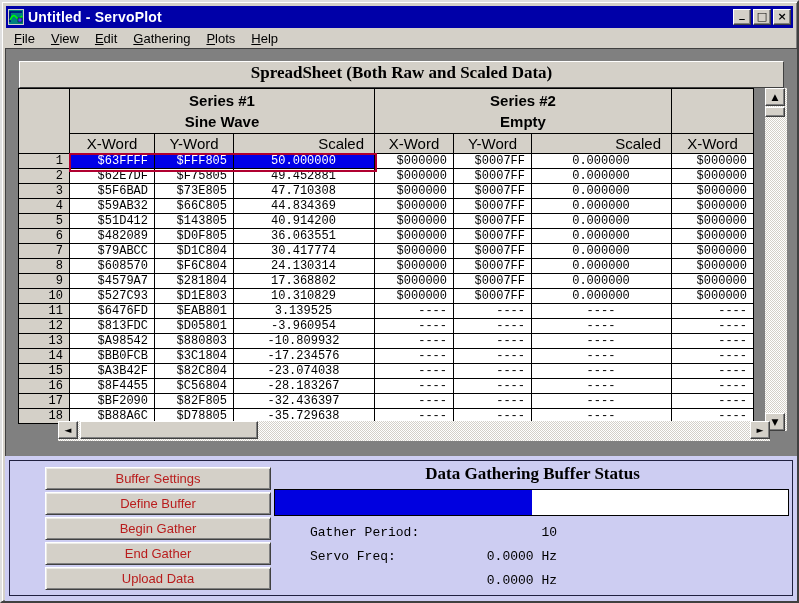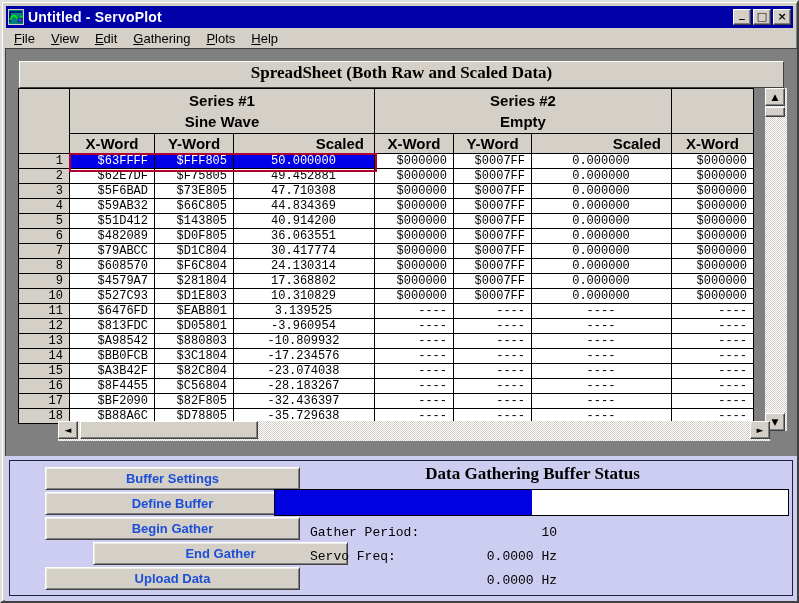--- a/index.html
+++ b/index.html
@@ -63,21 +63,21 @@
   table.grid th, table.grid td {
     border:1px solid #000; overflow:hidden; white-space:nowrap;
   }
   th.corner { background:#d4d0c8; }
   th.series {
     background:#d4d0c8; font-size:15px; font-weight:bold; color:#000;
     text-align:center; height:45px; line-height:21px;
   }
   th.series-empty { background:#d4d0c8; }
   th.colhead {
-    background:#d4d0c8; font-size:15px; font-weight:bold; color:#000;
+    background:#d4d0c8; font-size:15px; font-weight:normal; color:#000;
     height:20px; text-align:center;
   }
   th.colhead.scaled { text-align:right; padding-right:10px; }
   td.rownum {
     background:#d4d0c8; font-family:"Liberation Mono", monospace; font-size:12px;
     text-align:right; padding-right:6px; height:15px; color:#000;
   }
   td.cell {
     background:#fff; font-family:"Liberation Mono", monospace; font-size:12px;
     text-align:right; padding-right:6px; height:15px; color:#000;
@@ -116,25 +116,25 @@
   
   .bottom-panel {
     position:absolute; left:3px; top:454px; width:793px; height:146px;
     background:#cdcdf2;
   }
   .panel-border {
     position:absolute; left:4px; top:4px; width:784px; height:136px;
     border:1px solid #202040; pointer-events:none;
   }
   .gather-btn {
-    position:absolute; left:40px; width:255px; height:23px;
+    position:absolute; left:40px; width:226px; height:23px;
     background:#d4d0c8;
     border:1px solid; border-color:#ffffff #404040 #404040 #ffffff;
     box-shadow: inset 1px 1px 0 #ecebe5, inset -1px -1px 0 #808080;
-    font-size:13px; font-weight:bold; color:#1d4ed8; text-align:center;
+    font-size:13px; font-weight:normal; color:#b91c1c; text-align:center;
   }
   .status-title {
     position:absolute; left:270px; top:8px; width:515px; height:20px;
     font-family:"Liberation Serif", serif; font-weight:bold; font-size:17px;
     text-align:center; color:#000;
   }
   .progress {
     position:absolute; left:269px; top:33px; width:515px; height:27px;
     background:#fff; border:1px solid #000;
   }
@@ -411,21 +411,21 @@
     </div>
   </div>
 
   <div class="bottom-panel">
     <div class="panel-border"></div>
 
     <div id="gather-buttons">
         <button class="gather-btn" style="top: 11px;">Buffer Settings</button>
         <button class="gather-btn" style="top: 36px;">Define Buffer</button>
         <button class="gather-btn" style="top: 61px;">Begin Gather</button>
-        <button class="gather-btn" style="top: 86px; margin-left: 48px;">End Gather</button>
+        <button class="gather-btn" style="top: 86px;">End Gather</button>
         <button class="gather-btn" style="top: 111px;">Upload Data</button>
       </div>
 
     <div class="status-title">Data Gathering Buffer Status</div>
 
     <div class="progress">
       <div class="progress-fill" id="progress-fill" style="width: 50%;"></div>
     </div>
 
     <div class="status-fields fields-left" id="fields-left">

